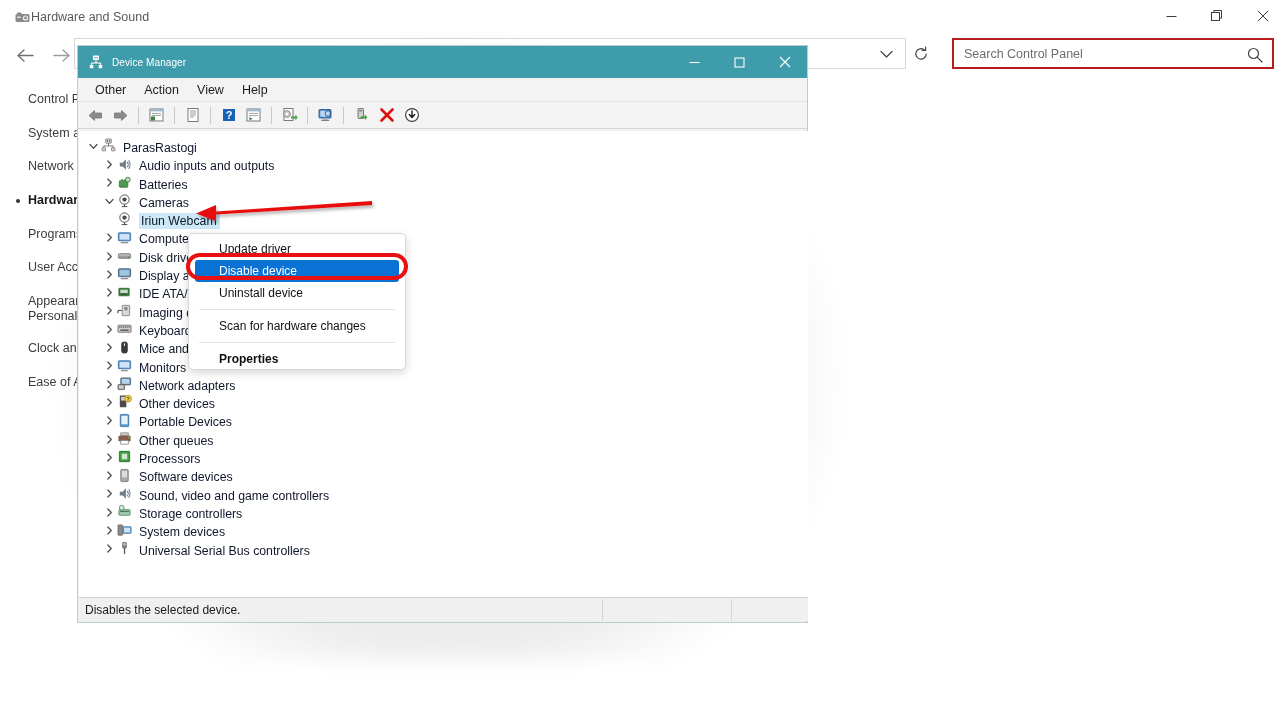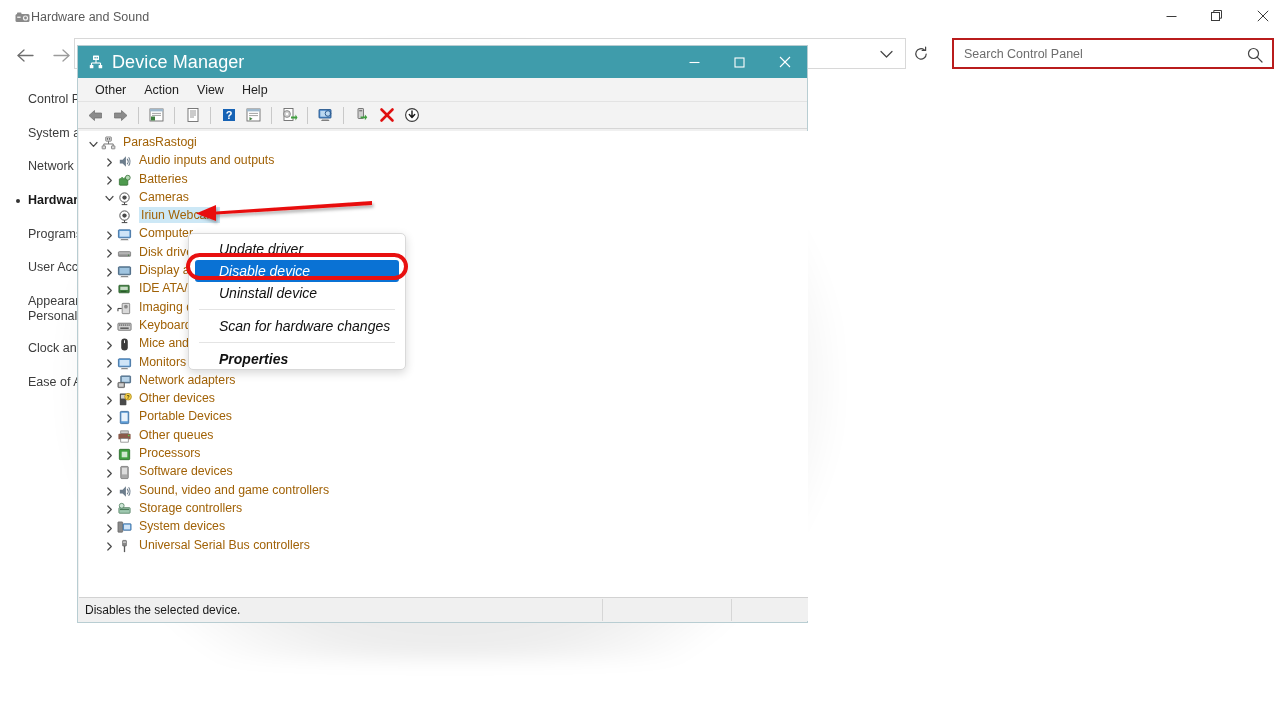--- a/index.html
+++ b/index.html
@@ -131,21 +131,21 @@
     position: relative;
     height: 32px;
     background: #3f9cab;
     display: flex; align-items: center;
   }
   #dm-title-icon {
     margin-left: 10px; width: 16px; height: 16px; position: relative;
   }
   #dm-title-text {
     margin-left: 8px;
-    font-size: 18px; color: #ffffff;
+    font-size: 10px; color: #ffffff;
     letter-spacing: 0.1px;
   }
   #dm-winbtns {
     position: absolute; right: 0; top: 0;
     display: flex; height: 32px;
   }
   .dm-winbtn {
     width: 45px; height: 32px;
     display: flex; align-items: center; justify-content: center;
     color: #ffffff;
@@ -185,22 +185,22 @@
   #dm-tree {
     position: absolute;
     left: 1px; top: 85px;
     width: 729px; height: 466px;
     background: #ffffff;
     overflow: hidden;
     padding-top: 5px;
   }
   .tree-row {
     height: 18.3px;
-    display: flex; align-items: flex-start;
-    font-size: 12.3px; color: #a16207;
+    display: flex; align-items: flex-end;
+    font-size: 12.3px; color: #0f172a;
     white-space: nowrap;
   }
   .tree-row .twisty {
     width: 16px; height: 16px;
     display: flex; align-items: center; justify-content: center;
     color: #4a4a4a; flex: 0 0 auto;
   }
   .tree-row .ticon {
     width: 16px; height: 16px; margin-right: 6px;
     position: relative; flex: 0 0 auto;
@@ -239,23 +239,22 @@
     background: #ffffff;
     border: 1px solid #d9d9d9;
     border-radius: 5px;
     box-shadow: 0 3px 10px rgba(0,0,0,0.16);
     padding: 4px 0;
     z-index: 50;
   }
   .ctx-item {
     height: 22px;
     display: flex; align-items: center;
-    font-size: 14px; color: #111111;
+    font-size: 12px; color: #111111;
     padding-left: 30px;
-    font-style: italic;
   }
   .ctx-item.bold { font-weight: bold; }
   .ctx-item.highlight {
     background: #0a72d4;
     color: #ffffff;
     margin: 0 6px;
     border-radius: 3px;
     padding-left: 24px;
   }
   .ctx-sep {

